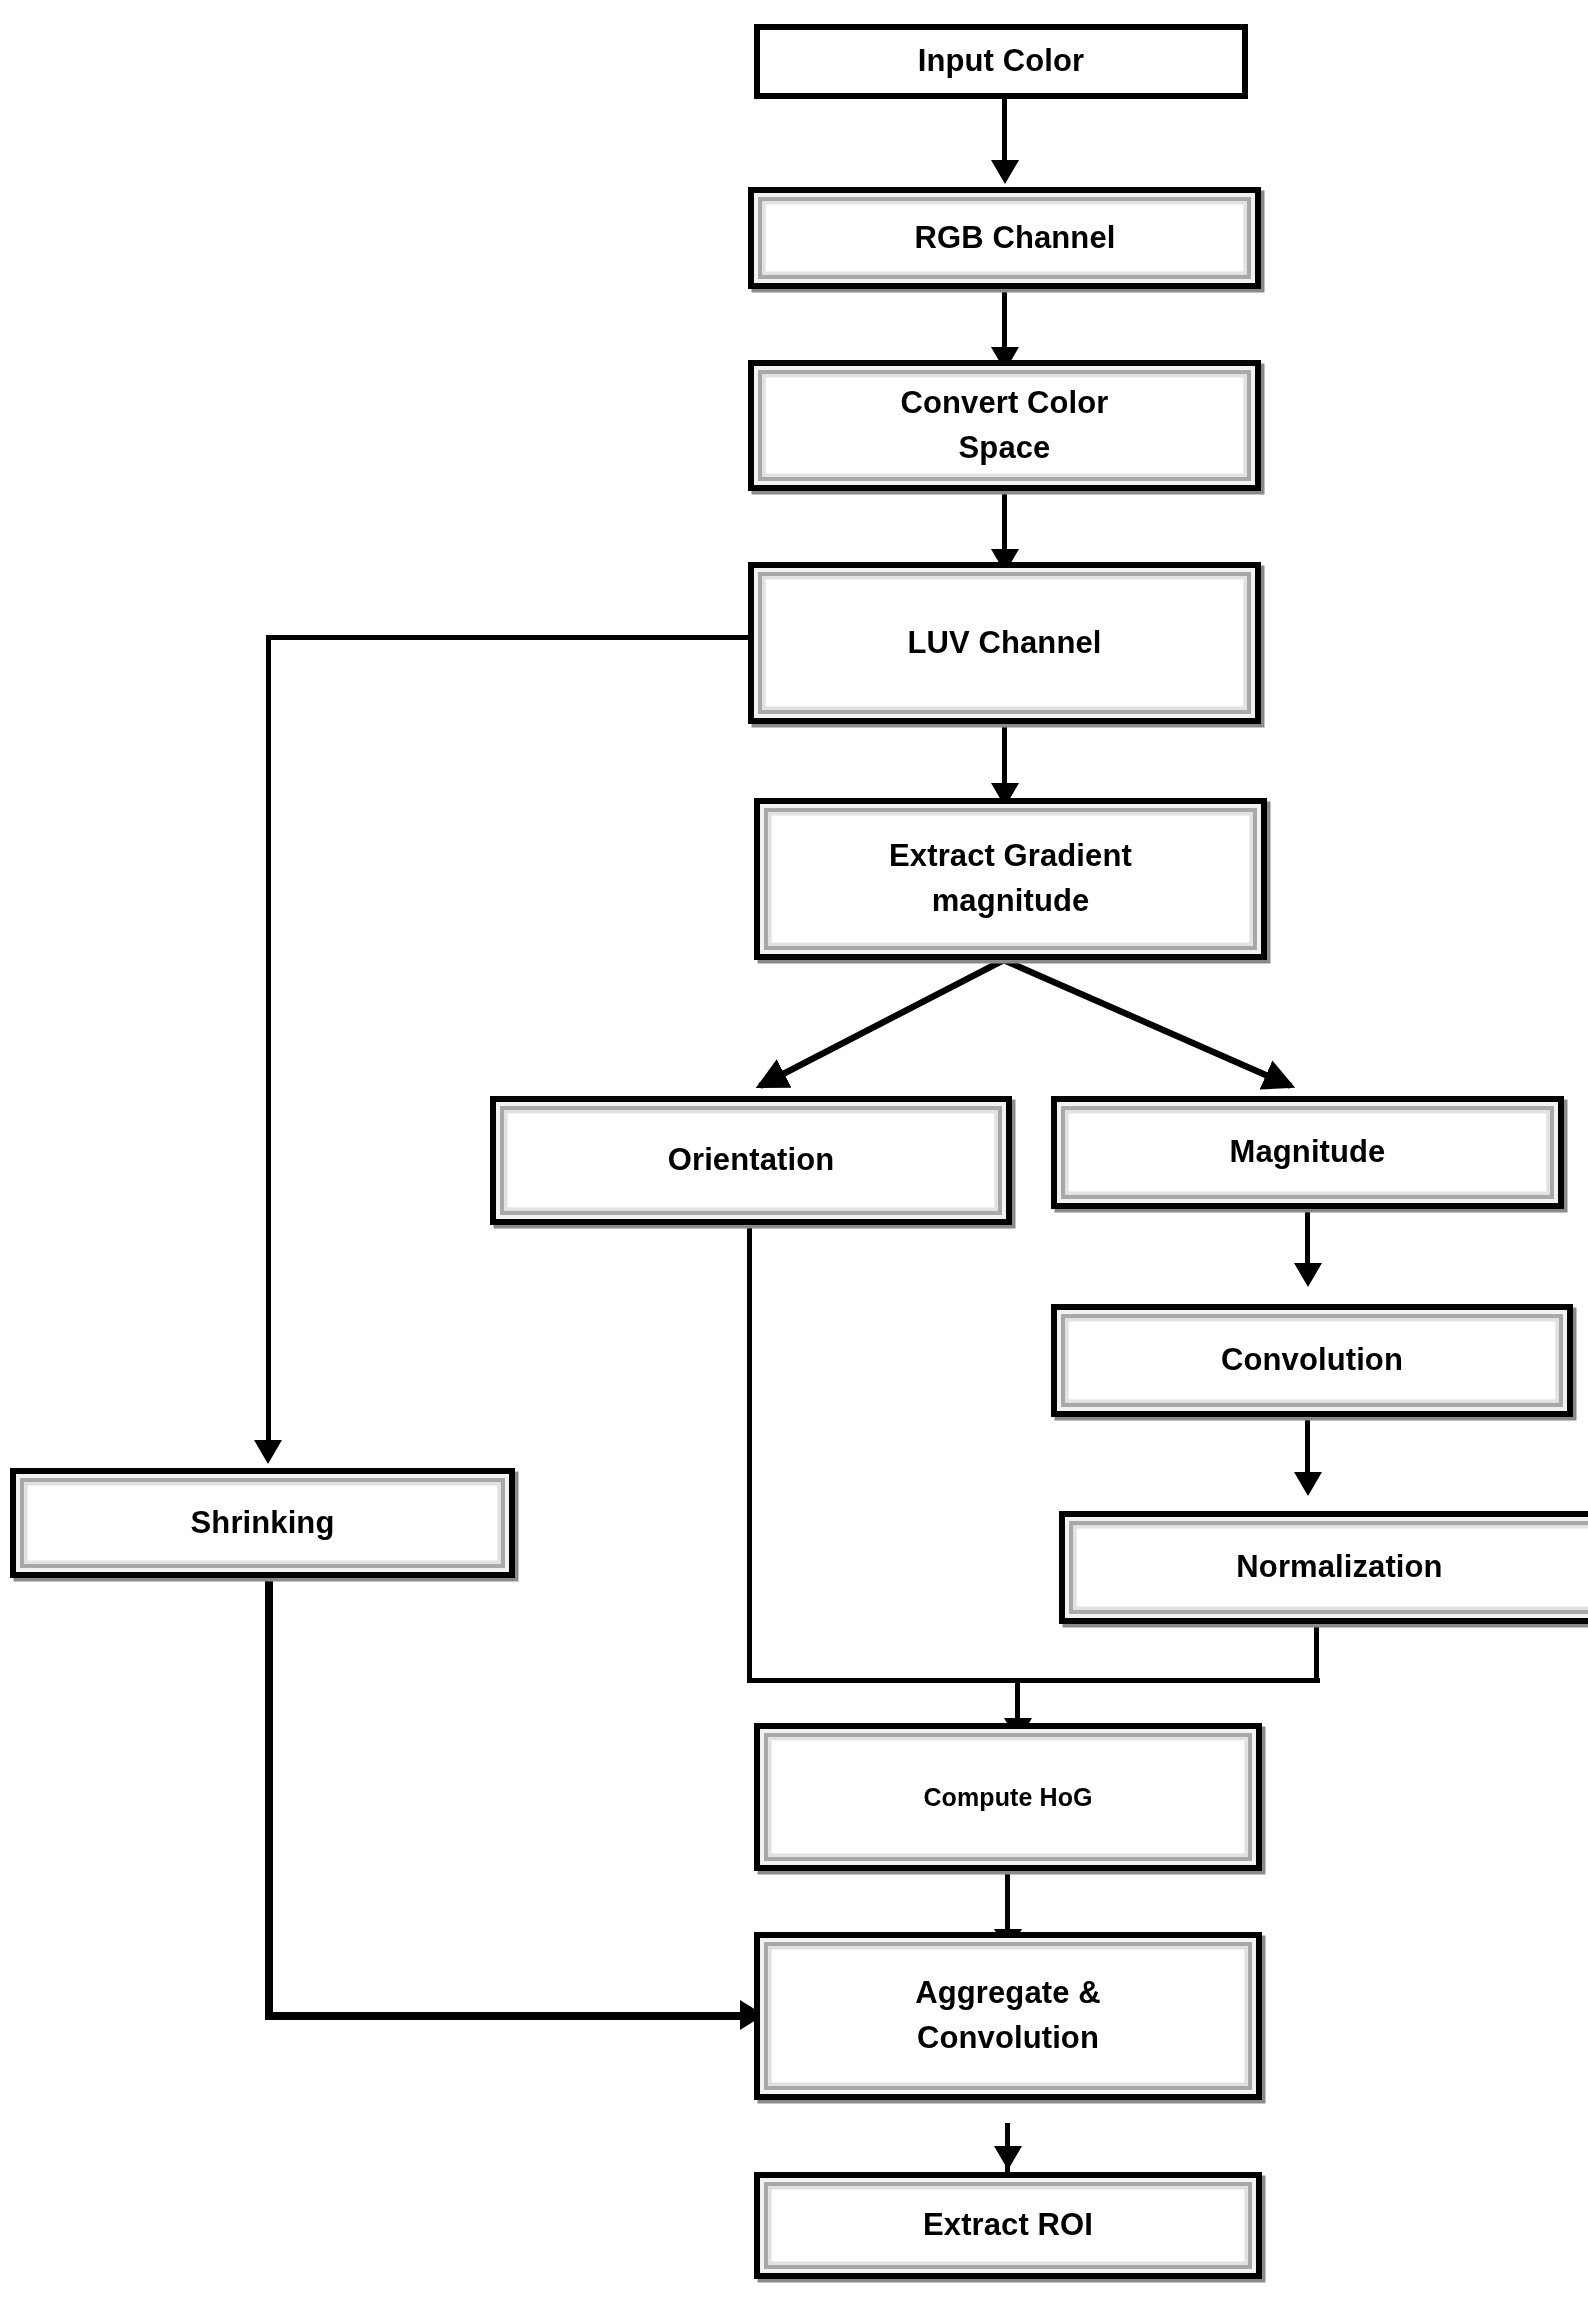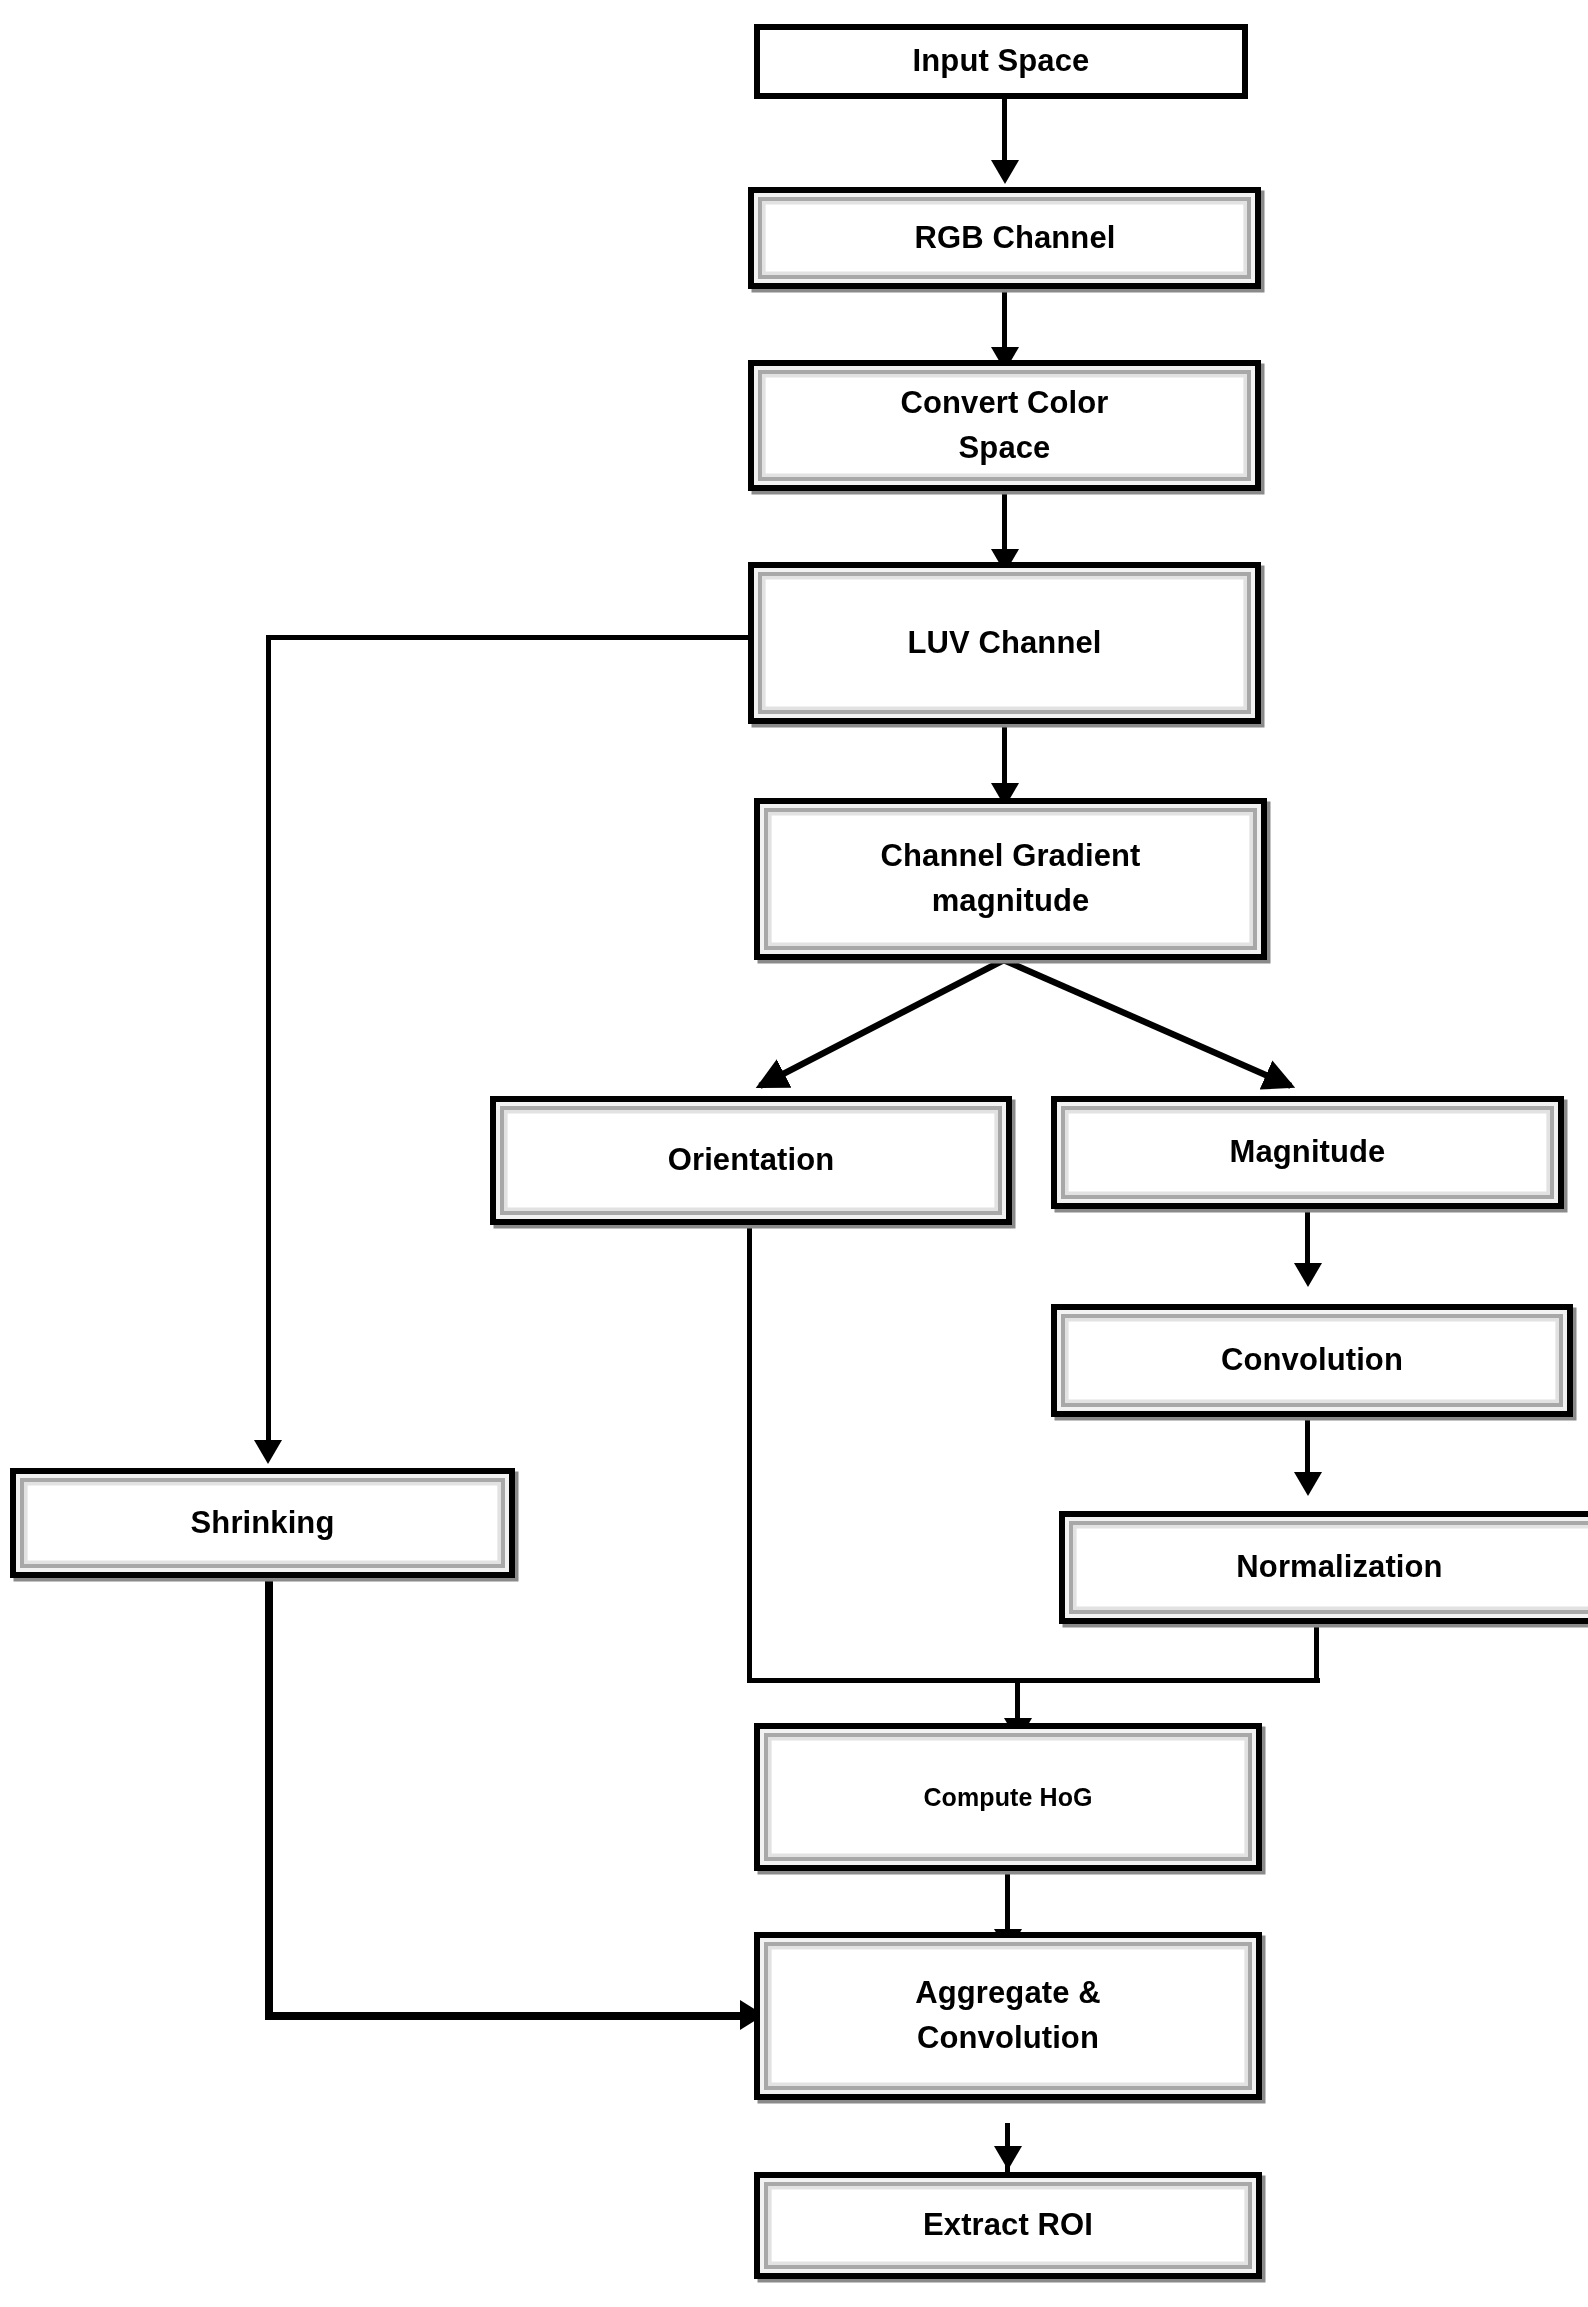--- a/index.html
+++ b/index.html
@@ -150,38 +150,38 @@
   <div class="arrow-down" style="left:994px; top:1929px;"></div>
 
   <div class="conn thick-v" style="left:265px; top:1575px; height:441px;"></div>
   <div class="conn thick-h" style="left:265px; top:2012px; width:488px;"></div>
   <div class="arrow-right" style="left:740px; top:2000px;"></div>
 
   <div class="conn v" style="left:1005px; top:2123px; height:58px;"></div>
   <div class="arrow-down" style="left:994px; top:2146px;"></div>
 
   <div class="node flat" style="left:754px; top:24px; width:494px; height:75px; font-size:31px;">
-    <span class="label">Input Space</span>
+    <span class="label">Input Color</span>
   </div>
 
   <div class="node bevel" style="left:748px; top:187px; width:513px; height:102px; font-size:31px;padding-left:21px;">
     <span class="label">RGB Channel</span>
   </div>
 
   <div class="node bevel" style="left:748px; top:360px; width:513px; height:131px; font-size:31px;">
     <span class="label">Convert Color
 Space</span>
   </div>
 
   <div class="node bevel" style="left:748px; top:562px; width:513px; height:162px; font-size:31px;">
     <span class="label">LUV Channel</span>
   </div>
 
   <div class="node bevel" style="left:754px; top:798px; width:513px; height:162px; font-size:31px;">
-    <span class="label">Channel Gradient
+    <span class="label">Extract Gradient
 magnitude</span>
   </div>
 
   <div class="node bevel" style="left:490px; top:1096px; width:522px; height:129px; font-size:31px;">
     <span class="label">Orientation</span>
   </div>
 
   <div class="node bevel" style="left:1051px; top:1096px; width:513px; height:113px; font-size:31px;">
     <span class="label">Magnitude</span>
   </div>

